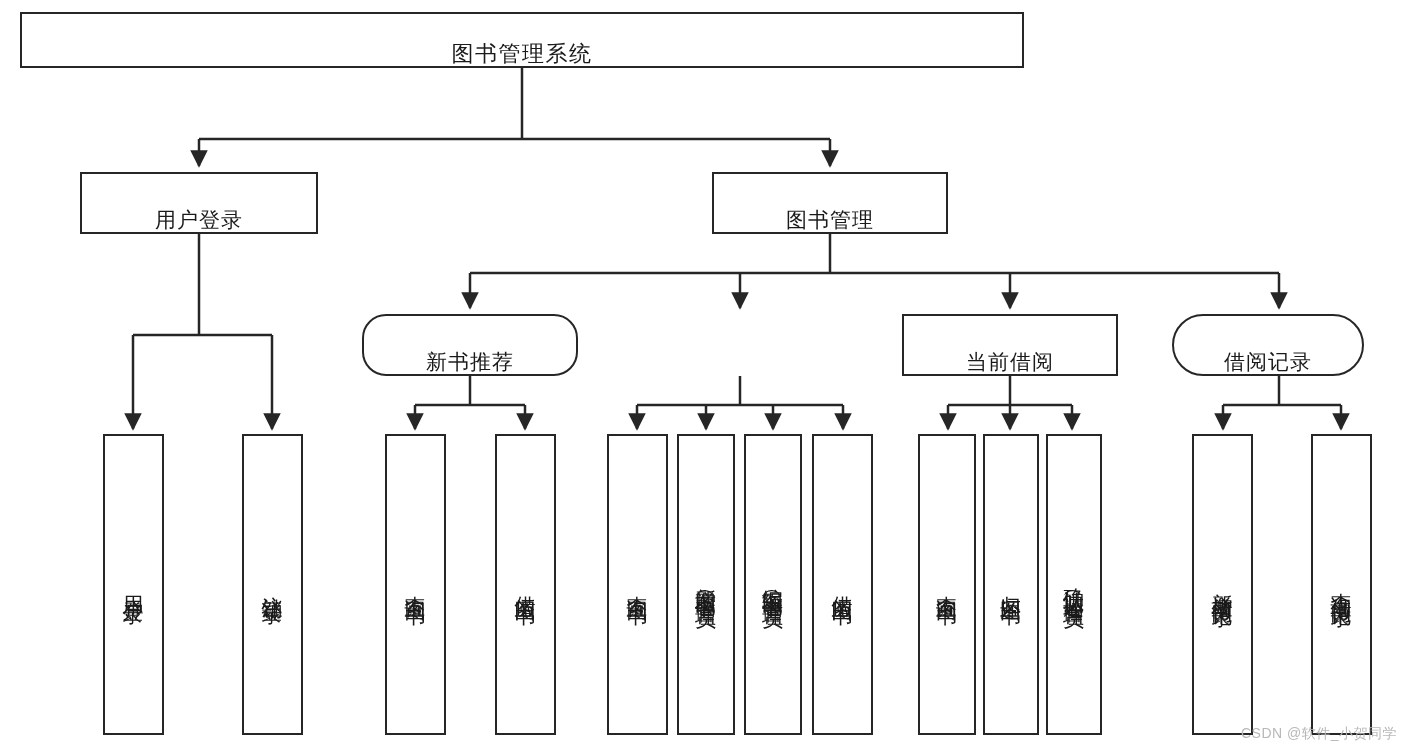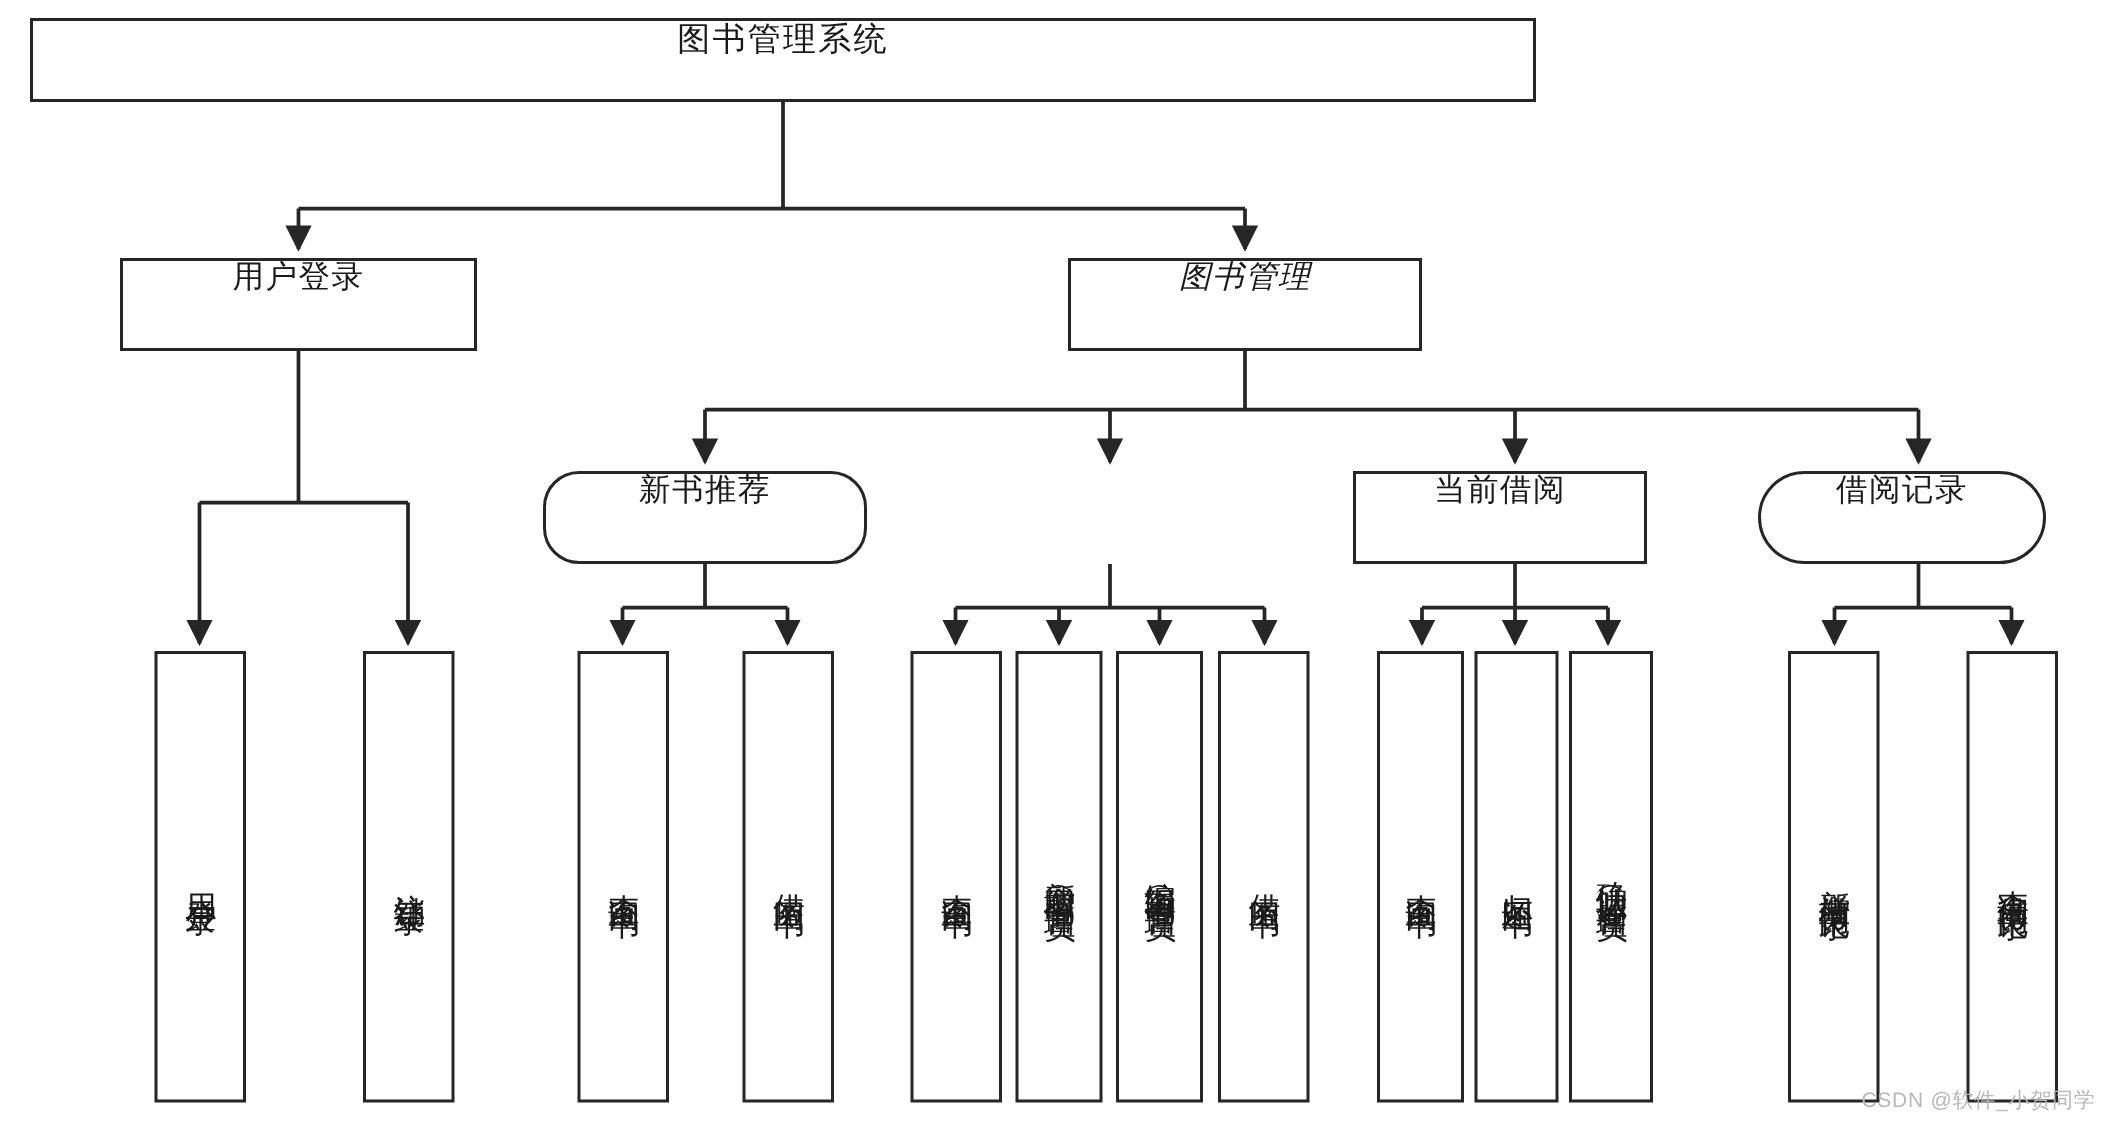--- a/index.html
+++ b/index.html
@@ -25,21 +25,21 @@
     width: 1405px;
     height: 747px;
     pointer-events: none;
   }
   .node {
     position: absolute;
     box-sizing: border-box;
     background: #ffffff;
     border: 2.5px solid #262626;
     display: flex;
-    align-items: flex-start;
+    align-items: flex-end;
     justify-content: center;
     color: #1a1a1a;
     z-index: 2;
   }
   .node .lbl {
     display: block;
     text-align: center;
     line-height: 1.08;
     white-space: nowrap;
   }
@@ -130,28 +130,28 @@
     </g>
   </svg>
 
   <div class="node h root" style="left:20px; top:12px; width:1004px; height:56px;">
     <span class="lbl">图书管理系统</span>
   </div>
 
   <div class="node h" style="left:80px; top:172px; width:238px; height:62px;">
     <span class="lbl">用户登录</span>
   </div>
-  <div class="node h" style="left:712px; top:172px; width:236px; height:62px;font-style:italic;">
+  <div class="node h" style="left:712px; top:172px; width:236px; height:62px;">
     <span class="lbl">图书管理</span>
   </div>
 
   <div class="node h" style="left:362px; top:314px; width:216px; height:62px;border-radius:24px;">
     <span class="lbl">新书推荐</span>
   </div>
-  <div class="node h" style="left:902px; top:314px; width:196px; height:62px;">
+  <div class="node h" style="left:902px; top:314px; width:216px; height:62px;">
     <span class="lbl">当前借阅</span>
   </div>
   <div class="node h" style="left:1172px; top:314px; width:192px; height:62px;border-radius:31px;">
     <span class="lbl">借阅记录</span>
   </div>
 
   <div class="node v" style="left:103px; top:434px; width:61px; height:301px;">
     <span class="lbl">用户登录</span>
   </div>
   <div class="node v" style="left:242px; top:434px; width:61px; height:301px;">

